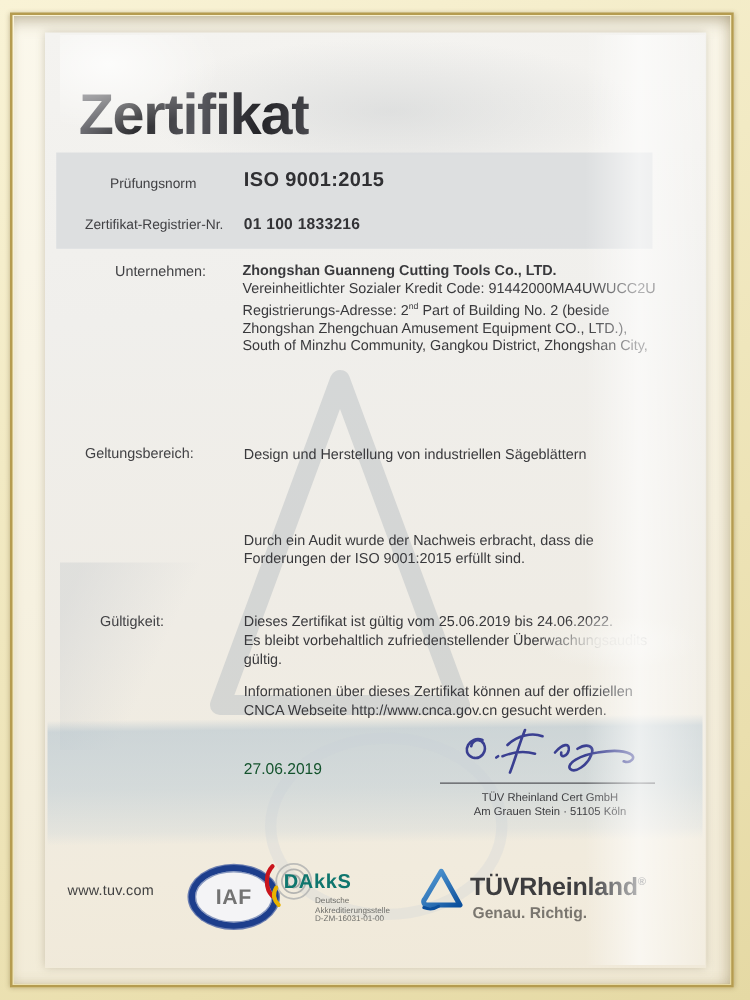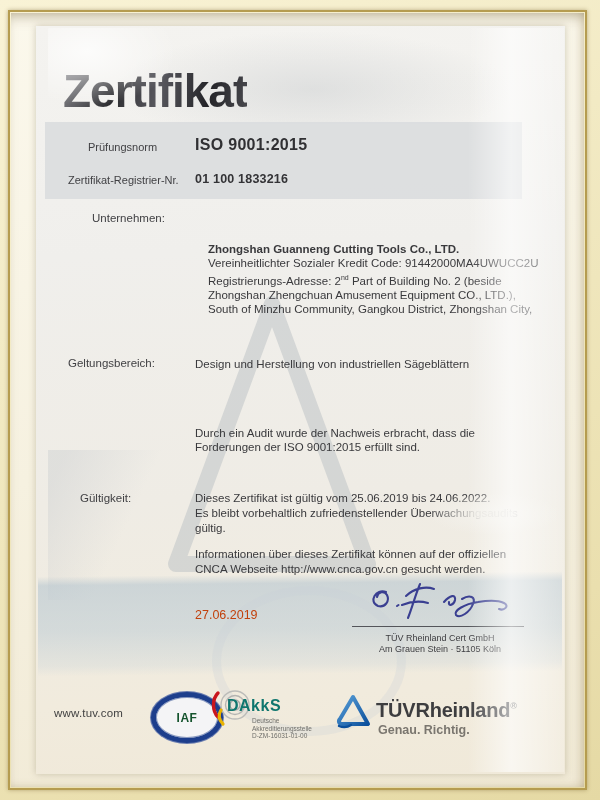--- a/index.html
+++ b/index.html
@@ -81,31 +81,31 @@
   }
   .lbl{font-size:11px;color:#414144;}
   .val-big{font-size:16px;font-weight:bold;color:#303033;letter-spacing:.3px;}
   .val-med{font-size:12.5px;font-weight:bold;color:#333336;letter-spacing:.2px;}
   .body{font-size:11.5px;line-height:14.4px;color:#39393c;}
   .b{font-weight:bold;}
   sup{font-size:7px;}
   .sig-rule{left:352px;top:626px;width:172px;border-top:1.5px solid #54555a;}
   .issuer{left:352px;top:633px;width:176px;text-align:center;
           font-size:9px;line-height:11px;color:#3d3d40;}
-  .date{left:195px;top:608px;font-size:12.5px;color:#c2410c;}
+  .date{left:195px;top:608px;font-size:12.5px;color:#14532d;}
 
   
   .website{left:54px;top:707px;font-size:11.5px;color:#424242;letter-spacing:.2px;}
   .iaf{
     left:151px;top:692px;width:62px;height:41px;border-radius:50%;
     border:5px solid #1d3e8c;background:#f4f4f6;
     box-shadow:0 0 0 1px #6a7db0, inset 0 0 0 1px #8a9ac0;
     display:flex;align-items:center;justify-content:center;
   }
-  .iaf span{font-size:12px;font-weight:bold;color:#14532d;letter-spacing:.5px;}
+  .iaf span{font-size:17px;font-weight:bold;color:#737373;letter-spacing:.5px;}
   .dakks-word{left:227px;top:697px;font-size:16px;font-weight:bold;color:#0f766e;letter-spacing:.5px;}
   .dakks-sub{left:252px;top:717px;font-size:6.5px;line-height:7.6px;color:#6e6e6a;}
   .tuv-brand{left:376px;top:699px;font-size:20px;font-weight:bold;color:#3d3d3f;letter-spacing:-.2px;}
   .tuv-brand sup{font-size:9px;color:#6a6a6c;}
   .tuv-tag{left:378px;top:723px;font-size:12.5px;font-weight:bold;color:#7a766f;}
 </style>
 </head>
 <body>
 
 <div class="abs frame"></div>
@@ -124,21 +124,21 @@
 
 <div class="abs title">Zertifikat</div>
 
 <div class="abs lbl" style="left:68px;top:141px;padding-left:20px;">Prüfungsnorm</div>
 <div class="abs val-big" style="left:195px;top:136px;text-align:right;">ISO 9001:2015</div>
 
 <div class="abs lbl" style="left:68px;top:174px;">Zertifikat-Registrier-Nr.</div>
 <div class="abs val-med" style="left:195px;top:172px;">01 100 1833216</div>
 
 <div class="abs lbl" style="left:53px;top:212px;font-size:11.5px;margin-left:39px;">Unternehmen:</div>
-<div class="abs body" style="left:208px;top:210px;width:335px;margin-top:32px;">
+<div class="abs body" style="left:194px;top:210px;width:335px;">
   <div class="b">Zhongshan Guanneng Cutting Tools Co., LTD.</div>
   <div>Vereinheitlichter Sozialer Kredit Code: 91442000MA4UWUCC2U</div>
   <div><span>Registrierungs-Adresse: 2</span><sup>nd</sup><span> Part of Building No. 2 (beside</span></div>
   <div>Zhongshan Zhengchuan Amusement Equipment CO., LTD.),</div>
   <div>South of Minzhu Community, Gangkou District, Zhongshan City,</div>
 </div>
 
 <div class="abs lbl" style="left:68px;top:357px;font-size:11.5px;">Geltungsbereich:</div>
 <div class="abs body" style="left:195px;top:357px;width:345px;white-space:nowrap;">Design und Herstellung von industriellen Sägeblättern</div>
 

